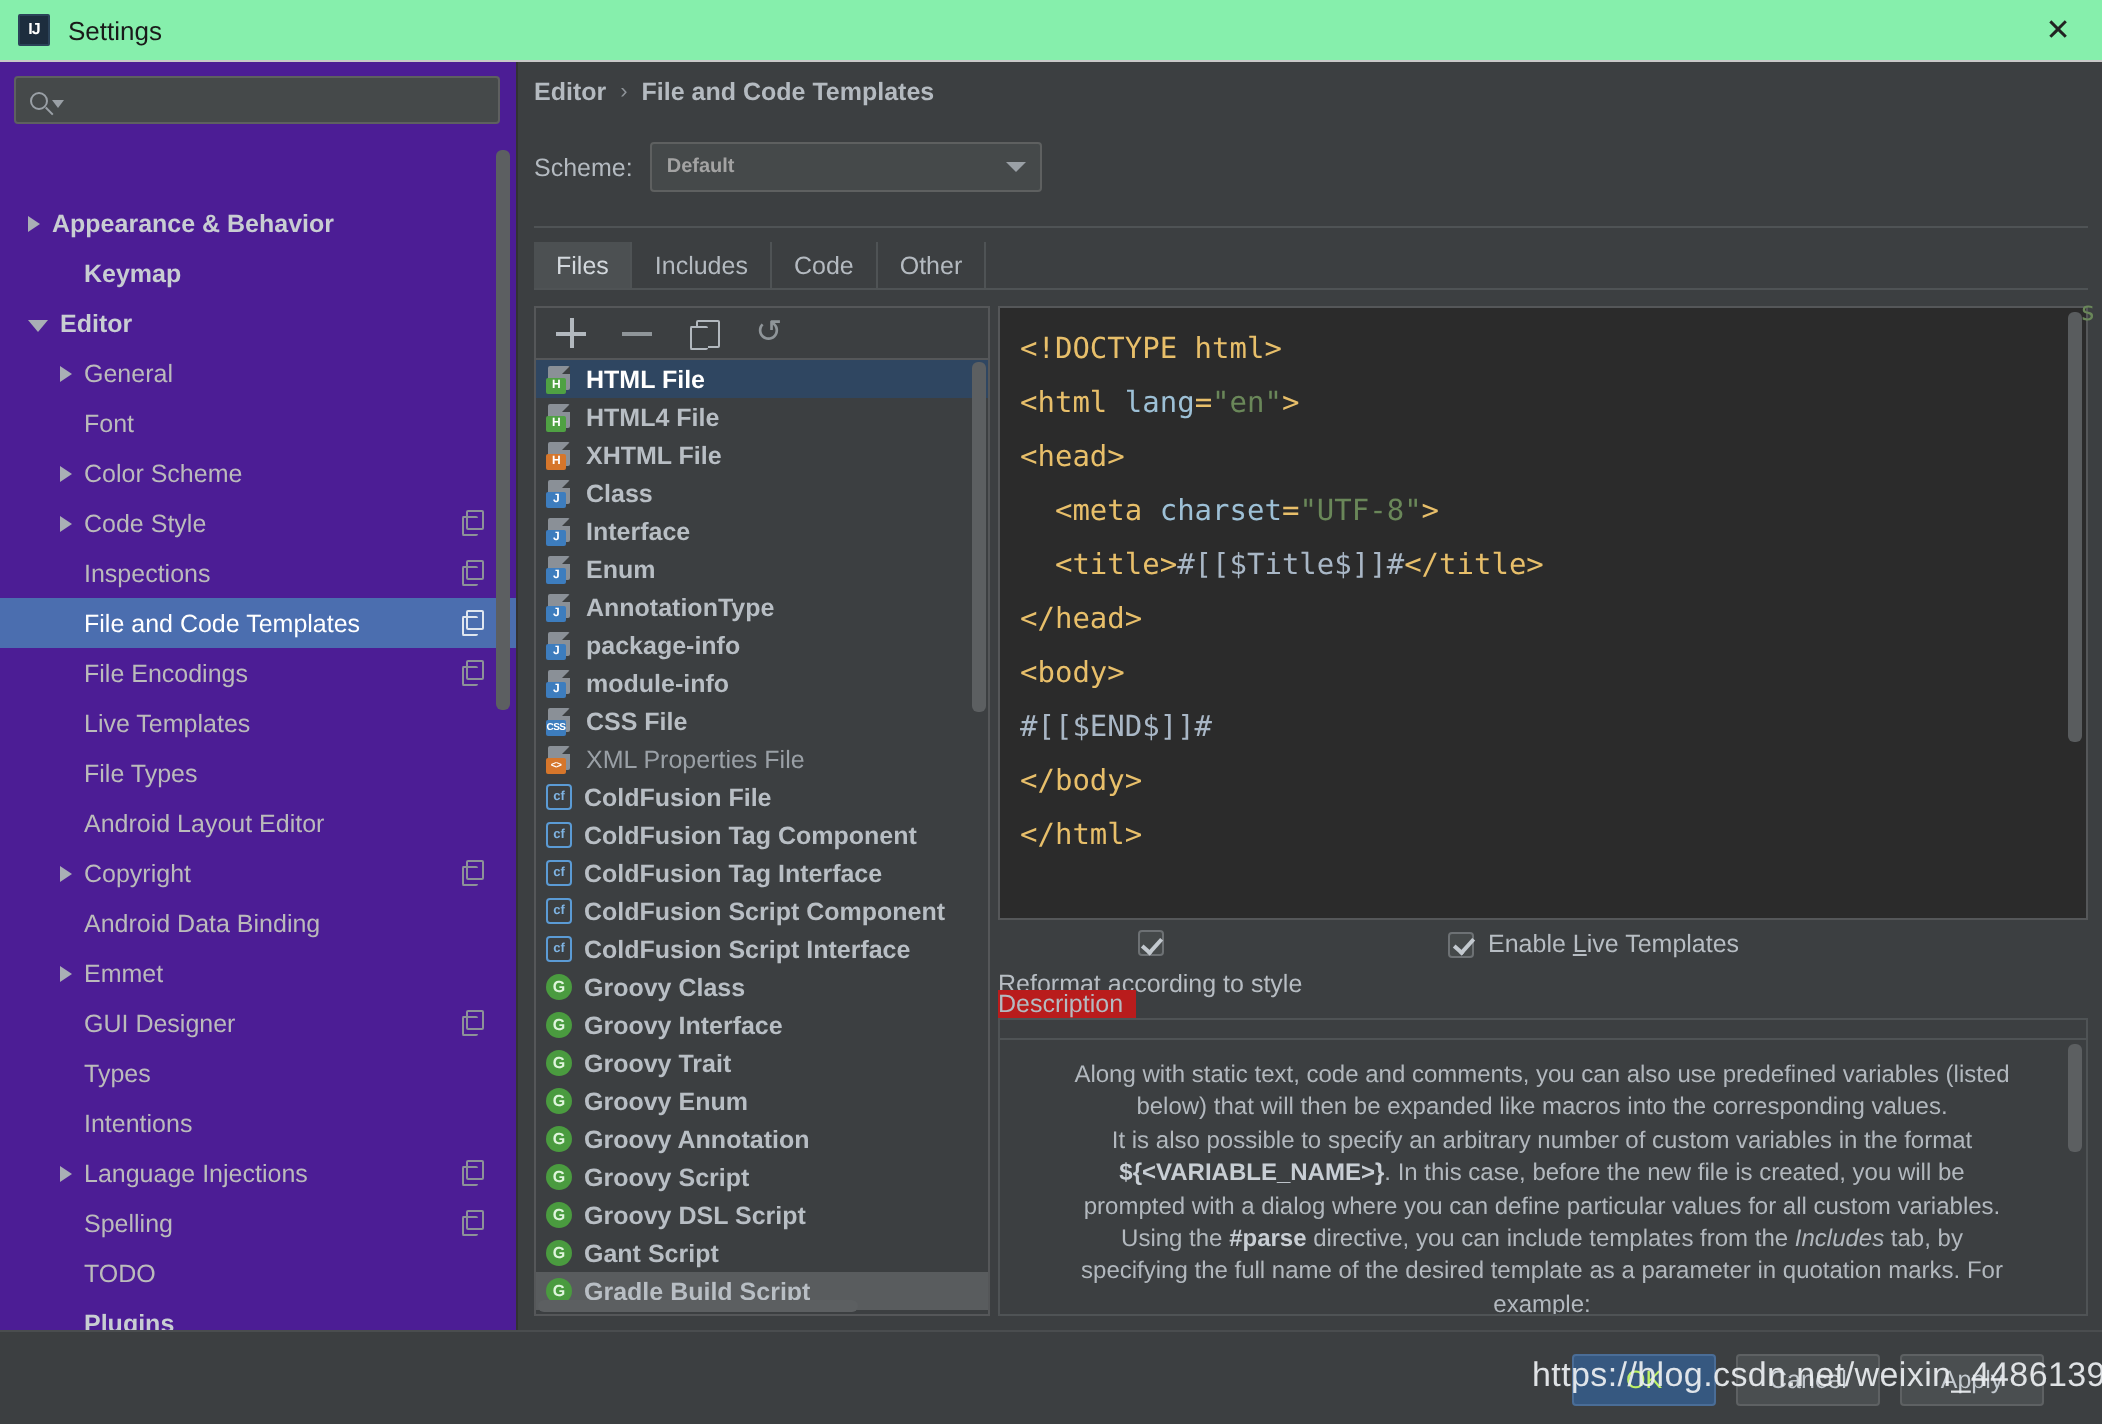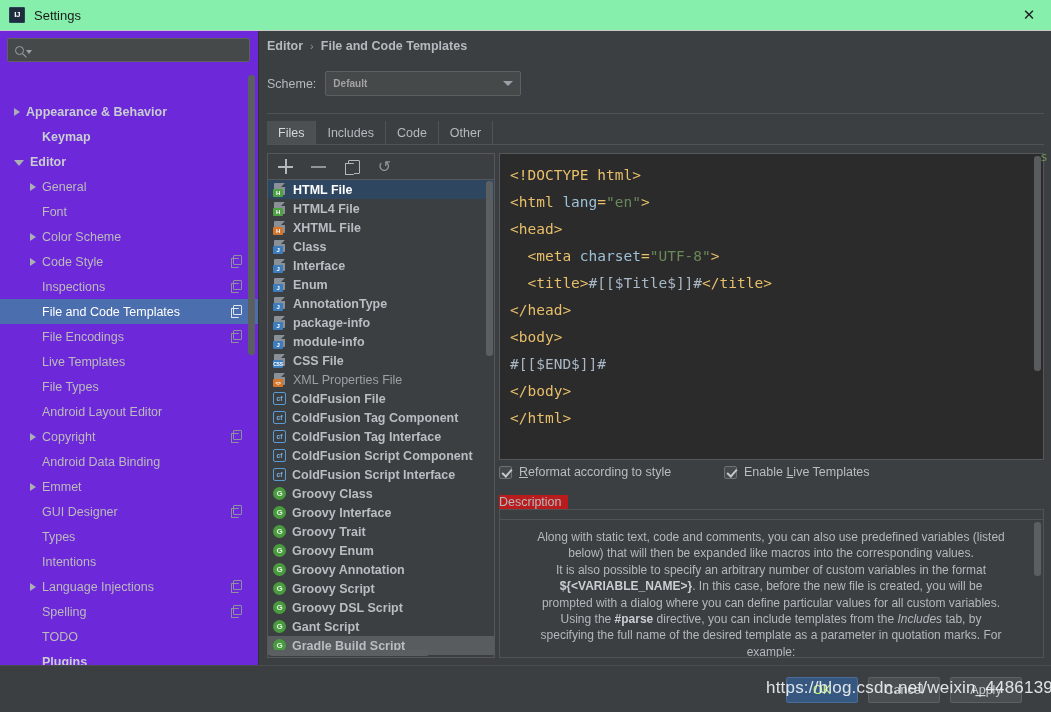--- a/index.html
+++ b/index.html
@@ -35,21 +35,21 @@
 
   
   #dialog {
     position: absolute; left: 0; top: 31px; width: 1051px; height: 681px;
     background: #3c3f41;
   }
 
   
   #sidebar {
     position: absolute; left: 0; top: 0; width: 258px; height: 634px;
-    background: #6d28d9;
+    background: #4c1d95;
   }
   #search-wrap { padding: 7px 8px 0 7px; }
   #search-box {
     height: 24px; background: #45494a; border: 1px solid #5e6060;
     border-radius: 2px; display: flex; align-items: center; padding-left: 7px;
   }
   .mag {
     width: 9px; height: 9px; border: 1.4px solid #9aa0a6; border-radius: 50%;
     position: relative; flex: none;
   }
@@ -638,21 +638,21 @@
         <div id="list-hscroll"></div>
       </div>
     </div>
 
     <div id="editor">
       <div id="code"><div><span class="tg">&lt;!DOCTYPE html&gt;</span></div><div><span class="tg">&lt;html </span><span class="at">lang</span><span class="tg">=</span><span class="vl">"en"</span><span class="tg">&gt;</span></div><div><span class="tg">&lt;head&gt;</span></div><div><span class="tg">  &lt;meta </span><span class="at">charset</span><span class="tg">=</span><span class="vl">"UTF-8"</span><span class="tg">&gt;</span></div><div><span class="tg">  &lt;title&gt;</span><span class="pl">#[[$Title$]]#</span><span class="tg">&lt;/title&gt;</span></div><div><span class="tg">&lt;/head&gt;</span></div><div><span class="tg">&lt;body&gt;</span></div><div><span class="pl">#[[$END$]]#</span></div><div><span class="tg">&lt;/body&gt;</span></div><div><span class="tg">&lt;/html&gt;</span></div></div>
       <div id="ed-vscroll"></div>
     </div>
 
     <div id="cb-row">
-      <div class="cbx" style="left:0px;top:0;">
+      <div class="cbx" style="left:0px;top:0;flex-direction:column;">
         <span class="cbox on"></span>
         <span class="cbl">
           <span></span><u>R</u><span>eformat according to style</span>
         </span>
       </div>
       <div class="cbx" style="left:225px;top:0;">
         <span class="cbox on"></span>
         <span class="cbl">
           <span>Enable </span><u>L</u><span>ive Templates</span>
         </span>

